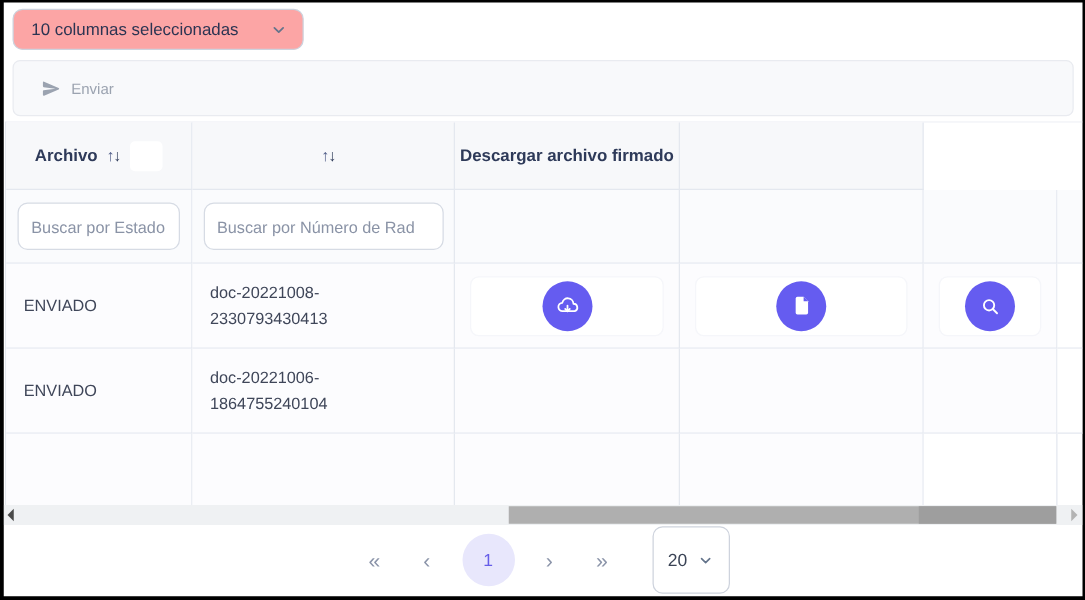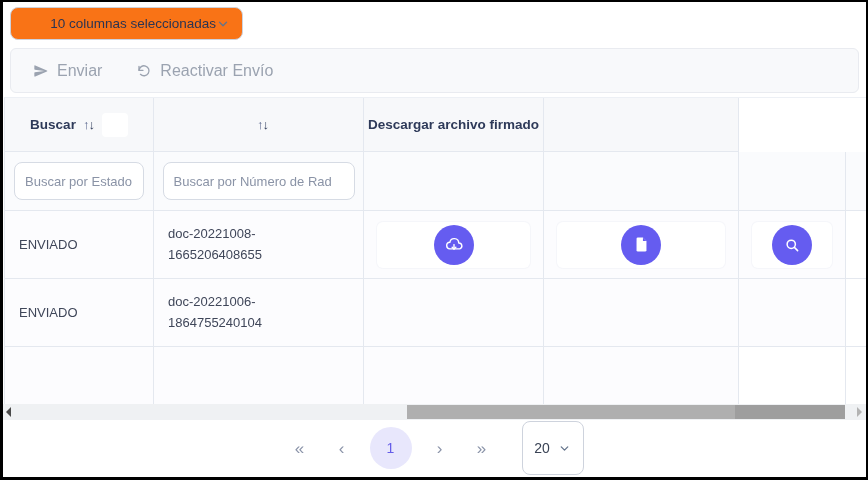--- a/index.html
+++ b/index.html
@@ -16,34 +16,34 @@
   html,body{background:#fff;}
   body{font-family:"Liberation Sans","DejaVu Sans",sans-serif;}
   .frame{
     position:relative;width:868px;height:480px;background:#fff;
     border:3px solid #000;border-top-width:2px;border-right-width:2px;
     overflow:hidden;
   }
   
   .columns-select{
     position:absolute;left:7px;top:5px;width:233px;height:33px;
-    background:#f97316;border:1px solid #CDD2DD;border-radius:8px;
-    display:flex;align-items:center;justify-content:flex-end;
+    background:#fca5a5;border:1px solid #CDD2DD;border-radius:8px;
+    display:flex;align-items:center;justify-content:space-between;
     padding:0 12px 0 14px;cursor:pointer;
   }
   .columns-select .lbl{font-size:13.5px;color:#2B3452;}
   
   .toolbar{
     position:absolute;left:7px;top:46px;width:849px;height:45px;
     background:#F8F9FB;border:1px solid #E9EBF0;border-radius:6px;
     display:flex;align-items:center;padding-left:22px;gap:34px;
   }
   .tb-btn{
     display:flex;align-items:center;gap:8px;background:none;border:none;
-    font-family:inherit;font-size:16px;color:var(--muted);font-weight:500;cursor:default;
+    font-family:inherit;font-size:12px;color:var(--muted);font-weight:500;cursor:default;
   }
   
   .table-viewport{
     position:absolute;left:0;top:95px;width:863px;height:307px;overflow:hidden;
   }
   .tbl{width:1022px;border-left:1px solid var(--border);margin-left:1px;border-top:1px solid #EDF0F5;}
   .trow{display:grid;grid-template-columns:149px 210px 180px 195px 107px 180px;}
   .cell{
     border-right:1px solid var(--border);border-bottom:1px solid var(--border);
     display:flex;align-items:center;background:#FCFCFE;
@@ -123,37 +123,28 @@
 
   <div class="toolbar">
     <button class="tb-btn">
       <span>
         <svg width="16" height="16" viewBox="0 0 24 24" fill="#9BA3B0">
             <path d="M3.4 20.4l17.45-7.48a1 1 0 0 0 0-1.84L3.4 3.6a.993.993 0 0 0-1.39.91L2 9.12c0 .5.37.93.87.99L17 12 2.87 13.88c-.5.07-.87.5-.87 1l.01 4.61c0 .71.73 1.2 1.39.91z"></path>
           </svg>
       </span>
       <span>Enviar</span>
     </button>
-    <button class="tb-btn">
-      <span>
-        <svg width="16" height="16" viewBox="0 0 24 24" fill="none" stroke="#9BA3B0" stroke-width="2" stroke-linecap="round" stroke-linejoin="round">
-            <path d="M4.5 11a7.5 7.5 0 1 1 2.2 6"></path>
-            <polyline points="4.5 5 4.5 11 10.5 11"></polyline>
-          </svg>
-      </span>
-      <span>Reactivar Envío</span>
-    </button>
   </div>
 
   <div class="table-viewport">
     <div class="tbl">
 
       <div class="trow hrow">
         <div class="cell">
-          <span>Buscar</span>
+          <span>Archivo</span>
           <span class="sort">
               <span class="up">↑</span>
               <span class="dn">↓</span>
             </span>
           <span class="hdr-box"></span>
         </div>
         <div class="cell">
           <span class="sort">
               <span class="up">↑</span>
               <span class="dn">↓</span>
@@ -173,21 +164,21 @@
           <input class="filter-input fi-radicado" placeholder="Buscar por Número de Rad" style="">
         </div>
         <div class="cell"></div>
         <div class="cell"></div>
         <div class="cell"></div>
         <div class="cell last"></div>
       </div>
 
       <div class="trow drow1">
         <div class="cell txt">ENVIADO</div>
-        <div class="cell wrap">doc-20221008-1665206408655</div>
+        <div class="cell wrap">doc-20221008-2330793430413</div>
         <div class="cell center">
           <div class="action-chip">
             <button class="icon-btn">
               <span>
                 <svg width="20" height="20" viewBox="0 0 24 24" fill="none" stroke="#fff" stroke-width="1.7" stroke-linecap="round" stroke-linejoin="round">
                     <path d="M19 16.6a3.6 3.6 0 0 0-1.3-7A5.4 5.4 0 0 0 7 8.7 3.9 3.9 0 0 0 7.4 16.6H19z"></path>
                     <path d="M12 11.5v5.2"></path>
                     <polyline points="9.8 14.6 12 16.8 14.2 14.6"></polyline>
                   </svg>
               </span>

